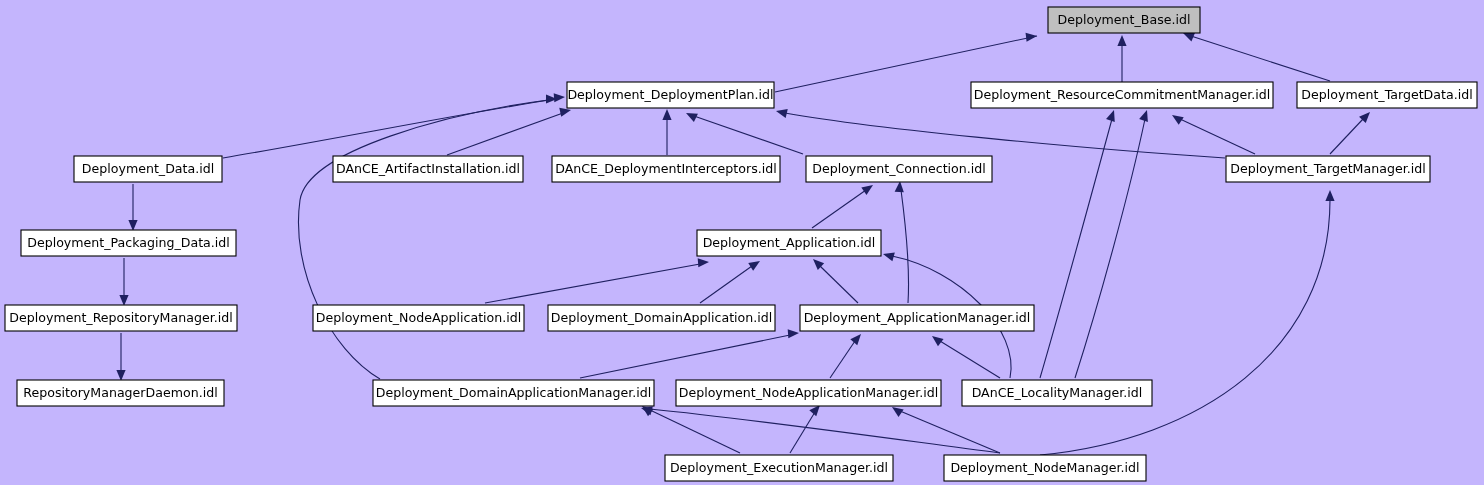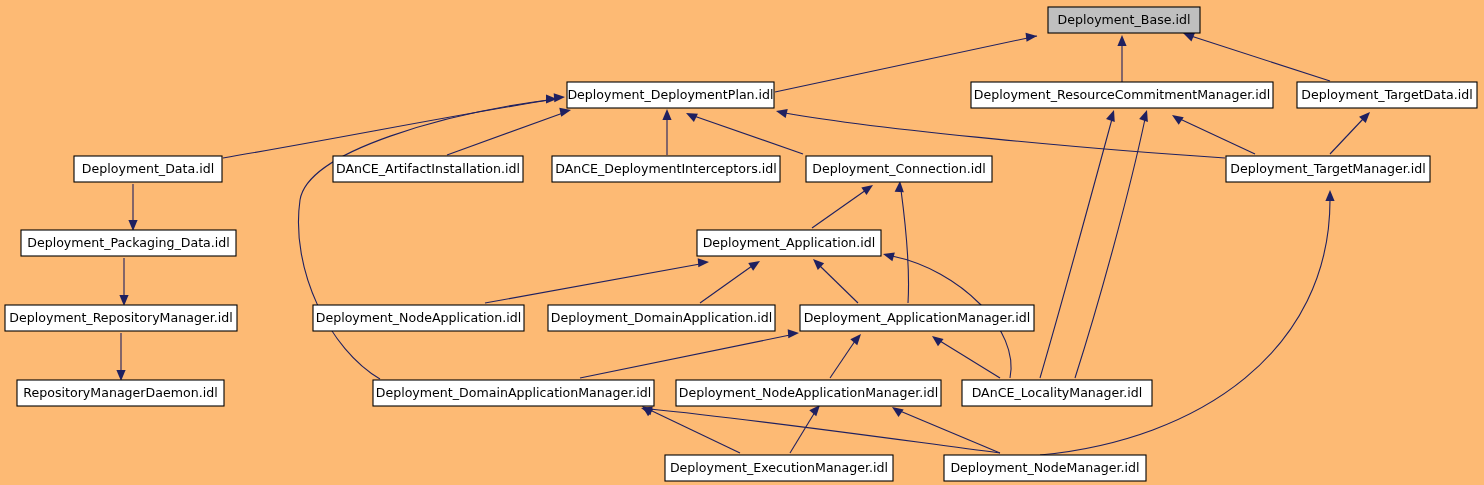--- a/index.html
+++ b/index.html
@@ -1,17 +1,17 @@
 <!DOCTYPE html>
 <html><head>
 <meta charset="utf-8">
 <style>
   html,body{margin:0;padding:0;background:#ffffff;}
   body{font-family:"DejaVu Sans","Liberation Sans",sans-serif;}
-  #diagram-root{position:relative;width:1484px;height:485px;background:#fdba74;overflow:hidden;}
+  #diagram-root{position:relative;width:1484px;height:485px;background:#c4b5fd;overflow:hidden;}
   svg#graph{position:absolute;left:0;top:0;width:1484px;height:485px;}
   .edge{fill:none;stroke:#1f2060;stroke-width:1.1px;}
   .arrow{fill:#1f2060;stroke:none;}
   .node-rect{fill:#ffffff;stroke:#000000;stroke-width:1.1px;}
   .node-rect.root{fill:#bfbfbf;}
   .node-label{font-family:"DejaVu Sans","Liberation Sans",sans-serif;font-size:12.6px;fill:#000000;text-anchor:middle;dominant-baseline:middle;}
 </style>
 </head>
 <body>
 

